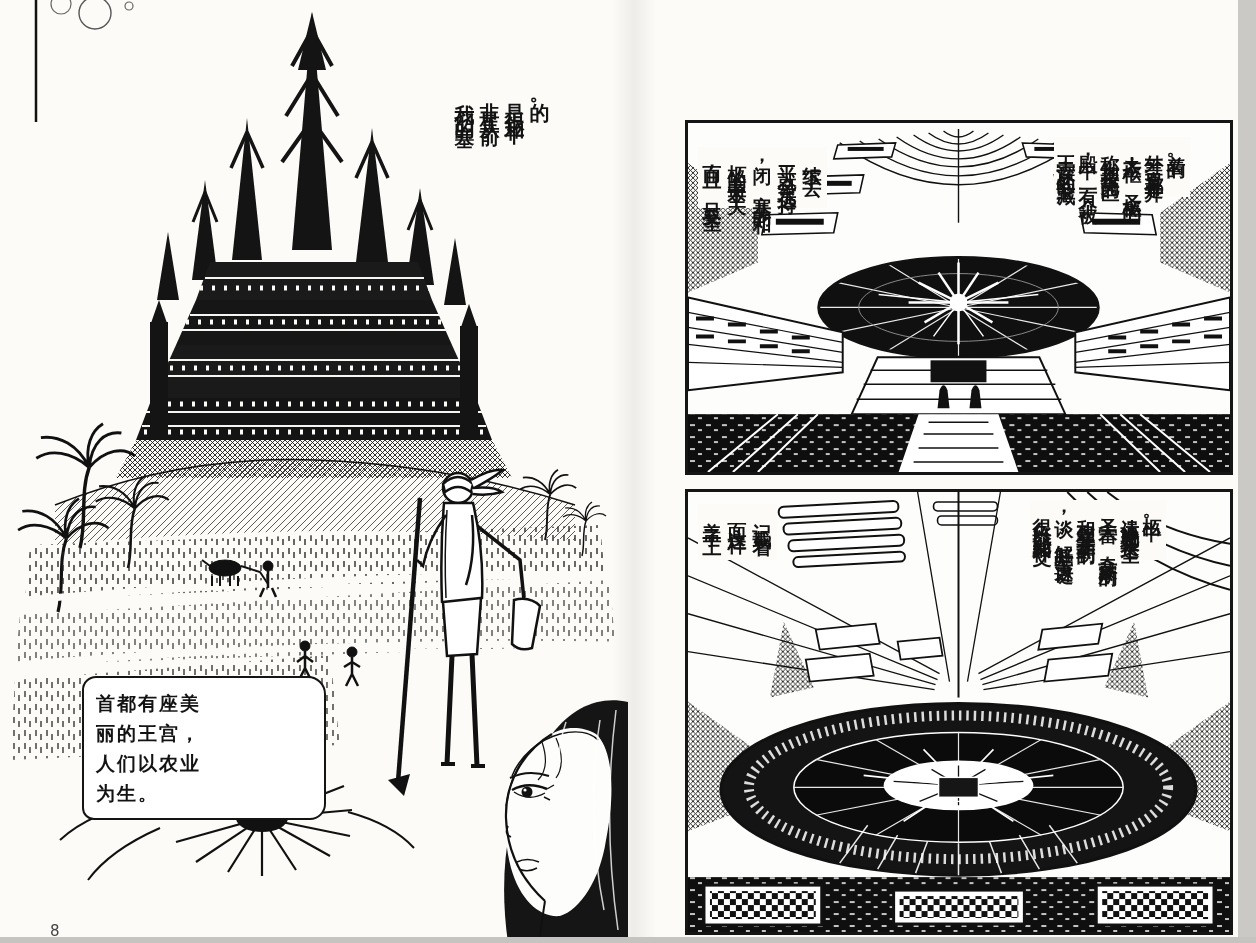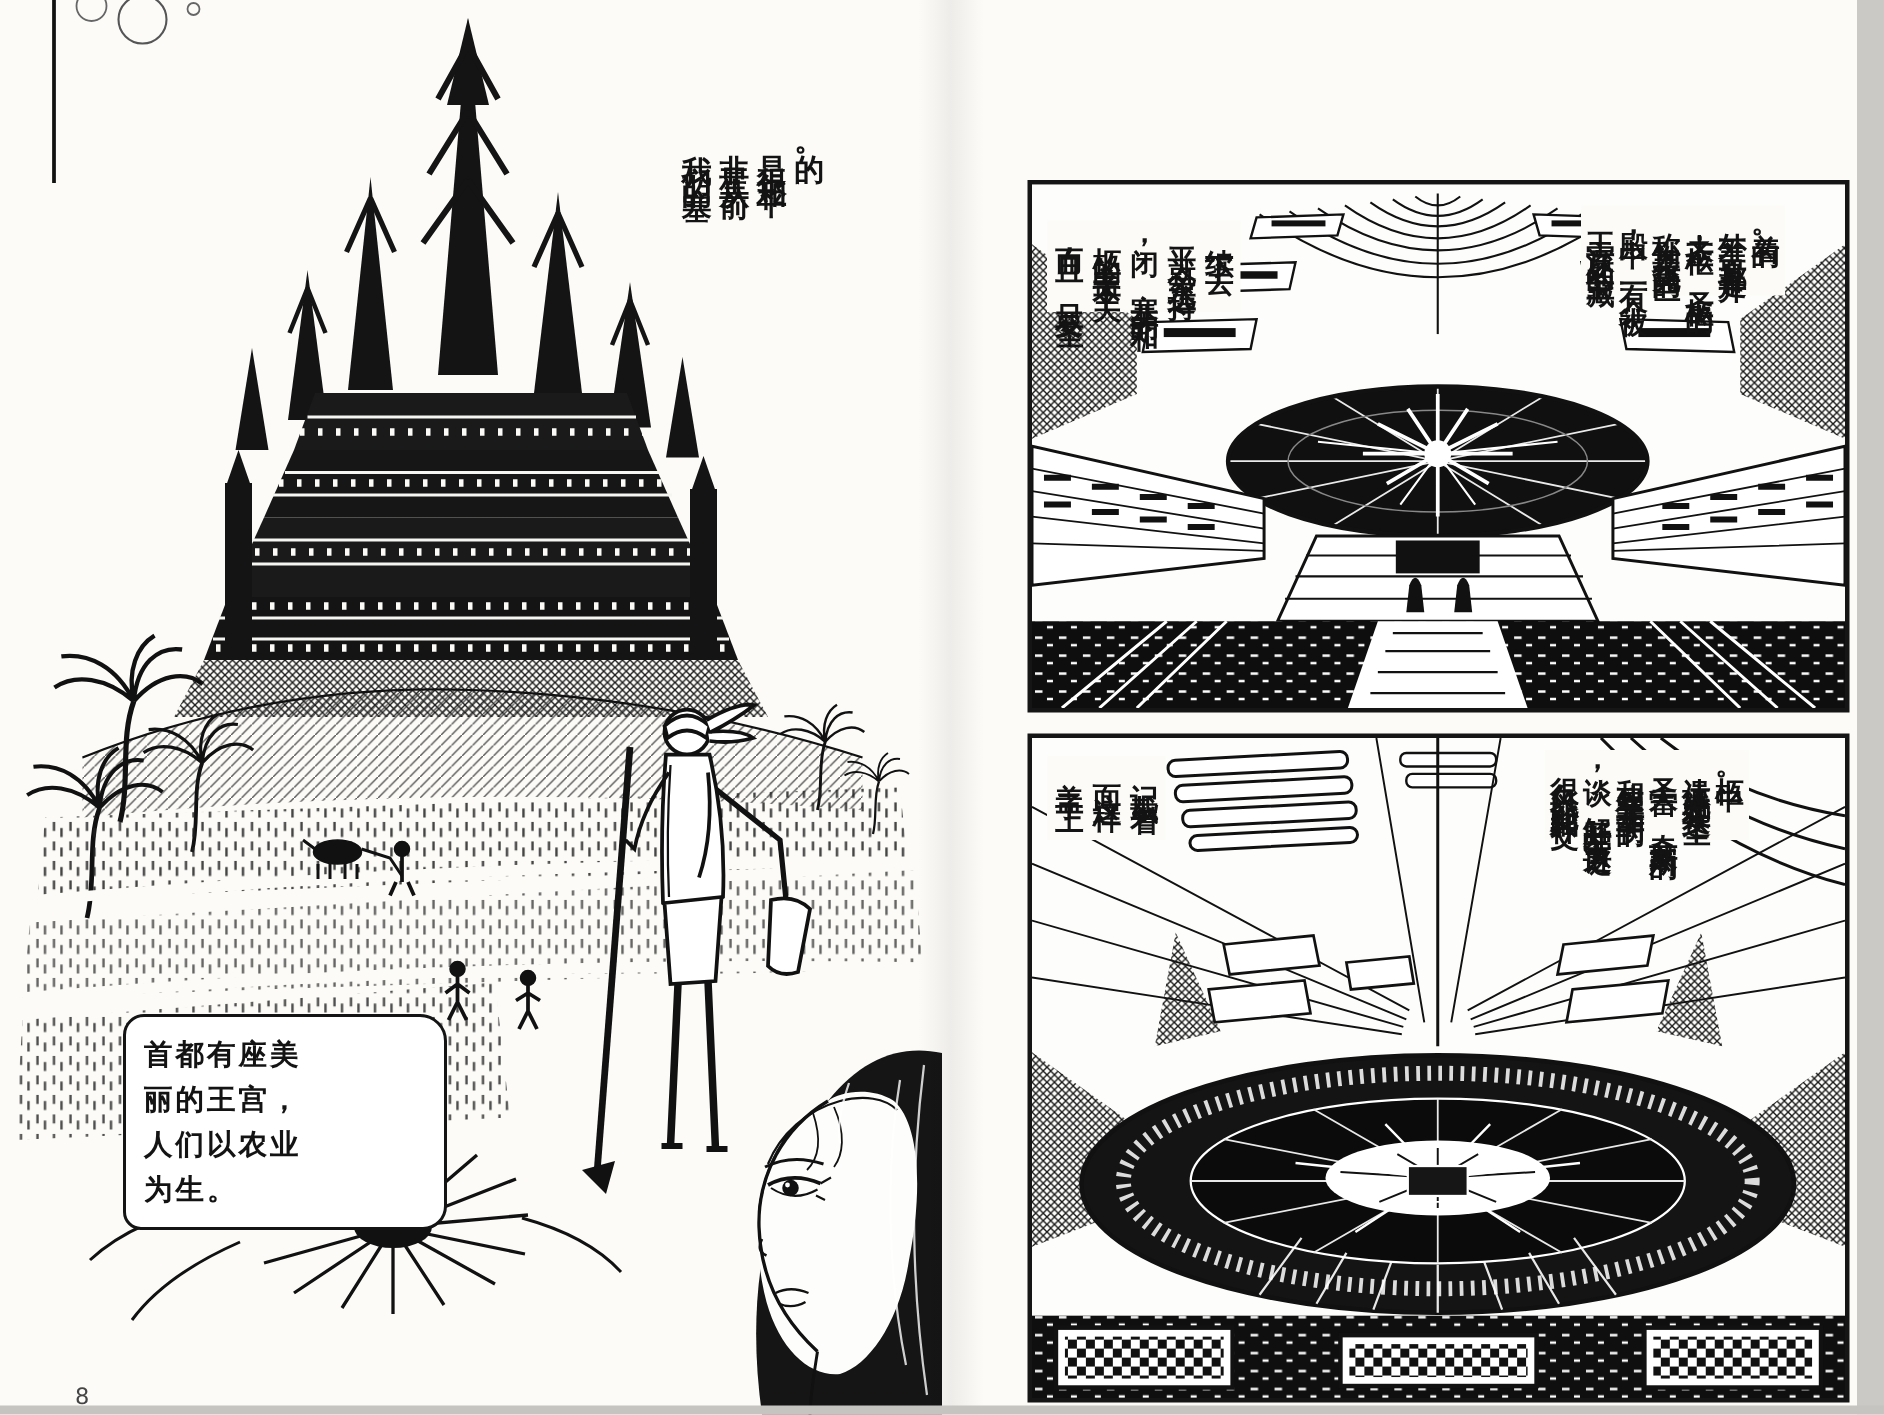--- a/index.html
+++ b/index.html
@@ -24,21 +24,21 @@
     position:absolute;
     writing-mode:vertical-lr;text-orientation:upright;white-space:pre-line;
     color:#131313;font-weight:600;background:#fcfbf8;padding:3px 2px;z-index:5;
   }
   .narr-top-left{left:450px;top:84px;background:transparent;font-size:20px;line-height:25px;letter-spacing:8px}
   .p1-narr-left{left:10px;top:24px;font-size:19px;line-height:25px;letter-spacing:6px}
   .p1-narr-right{left:366px;top:14px;font-size:19px;line-height:22px;letter-spacing:5px}
   .p2-narr-left{left:10px;top:12px;font-size:19px;line-height:25px;letter-spacing:7px}
   .p2-narr-right{left:342px;top:8px;font-size:19px;line-height:22px;letter-spacing:4px}
   .bubble{
-    position:absolute;left:82px;top:676px;width:216px;box-sizing:border-box;
+    position:absolute;left:82px;top:676px;width:244px;box-sizing:border-box;
     background:#fff;border:2px solid #141414;border-radius:14px 18px 16px 12px;
     padding:10px 12px;font-size:19px;line-height:30px;letter-spacing:2px;
     color:#131313;font-weight:600;white-space:pre-line;z-index:6;
   }
   .page-number{position:absolute;left:50px;top:922px;font-size:15px;color:#444;z-index:4}
 </style>
 </head>
 <body>
 
 <div class="spread">

